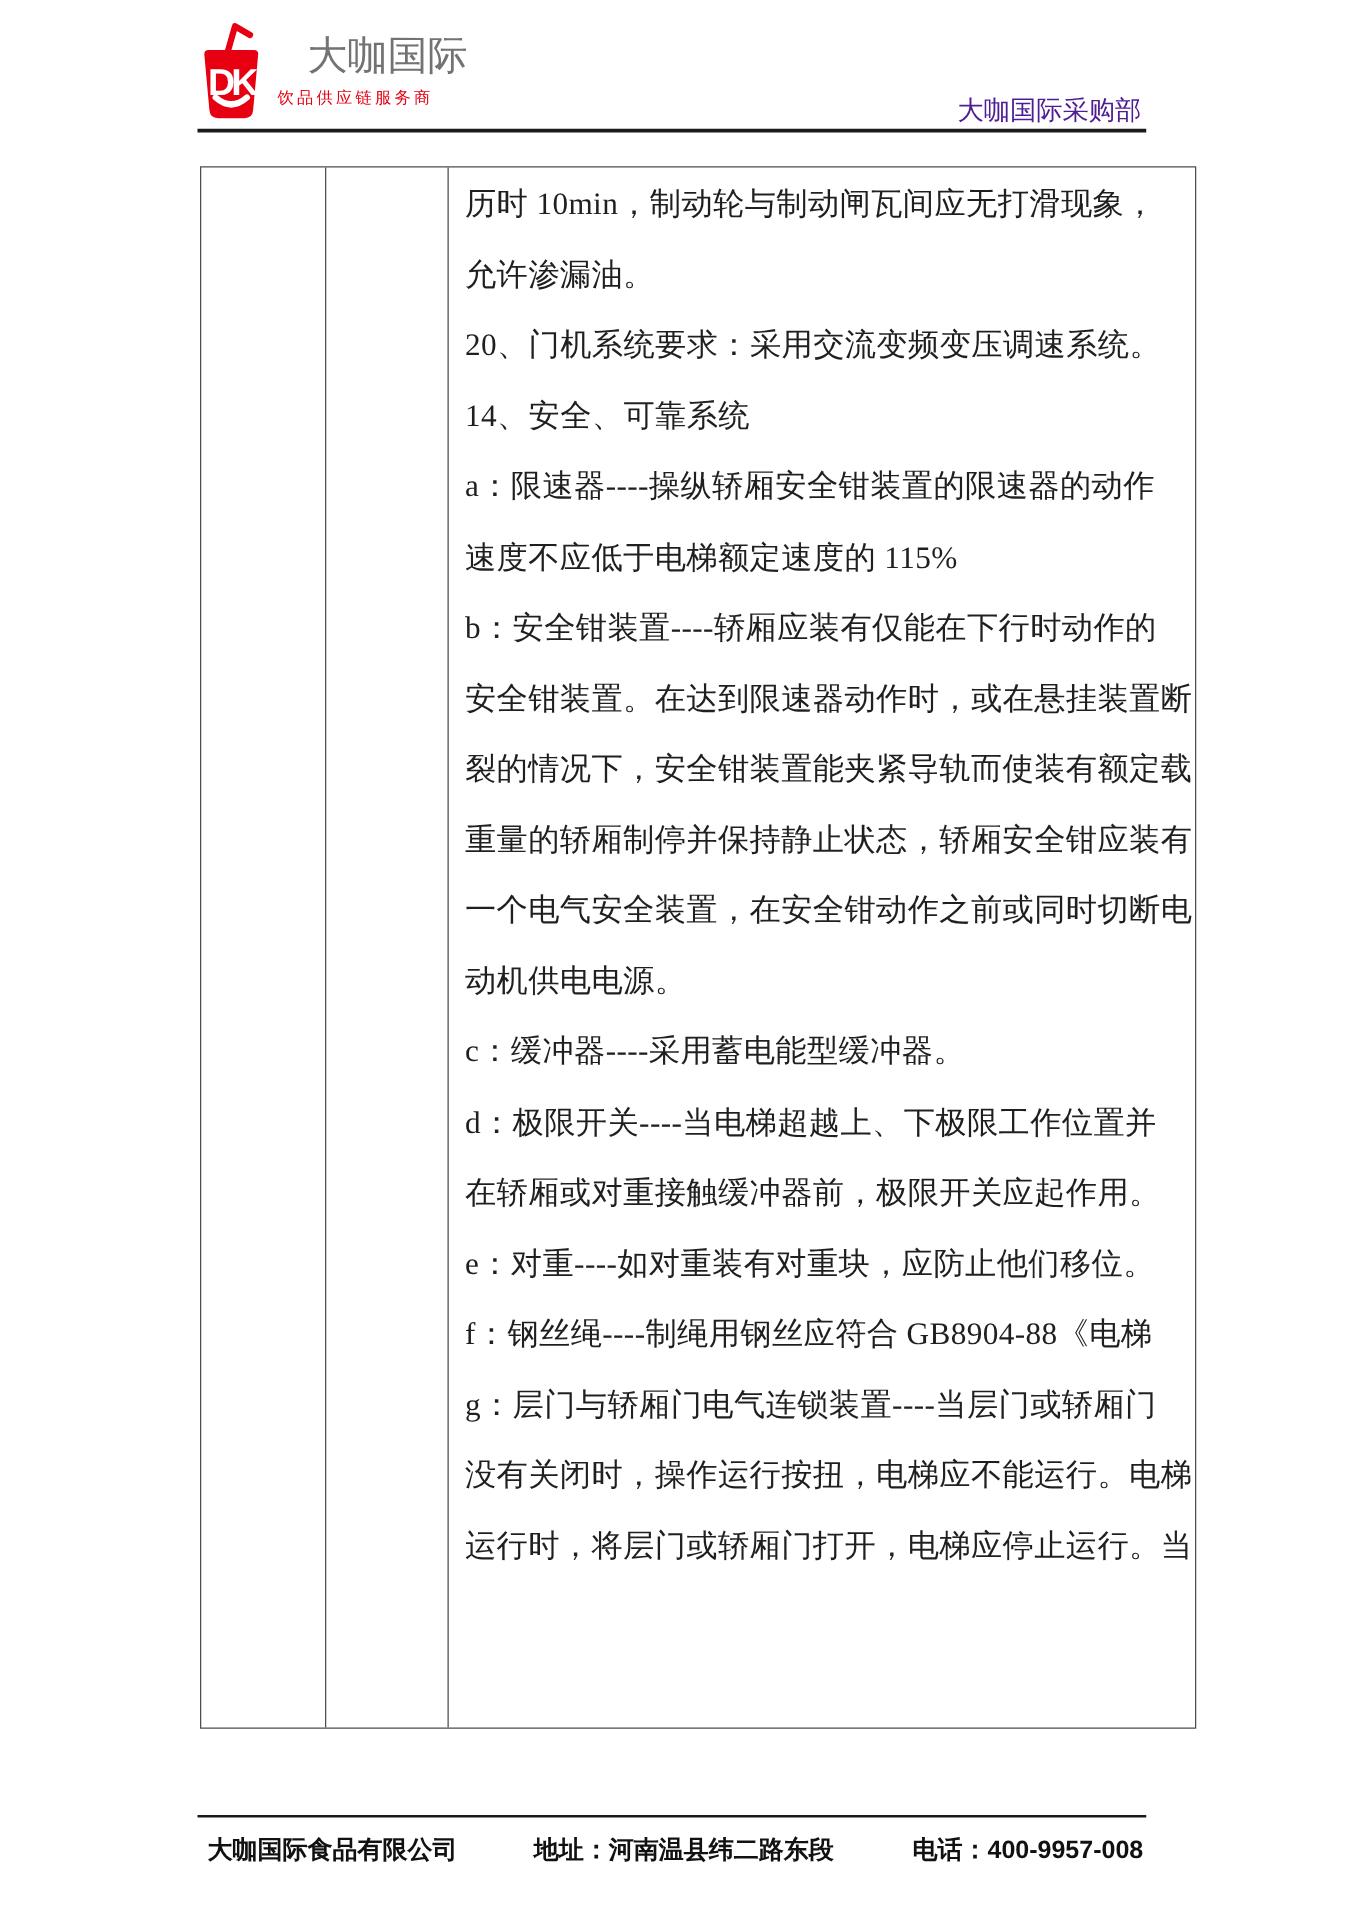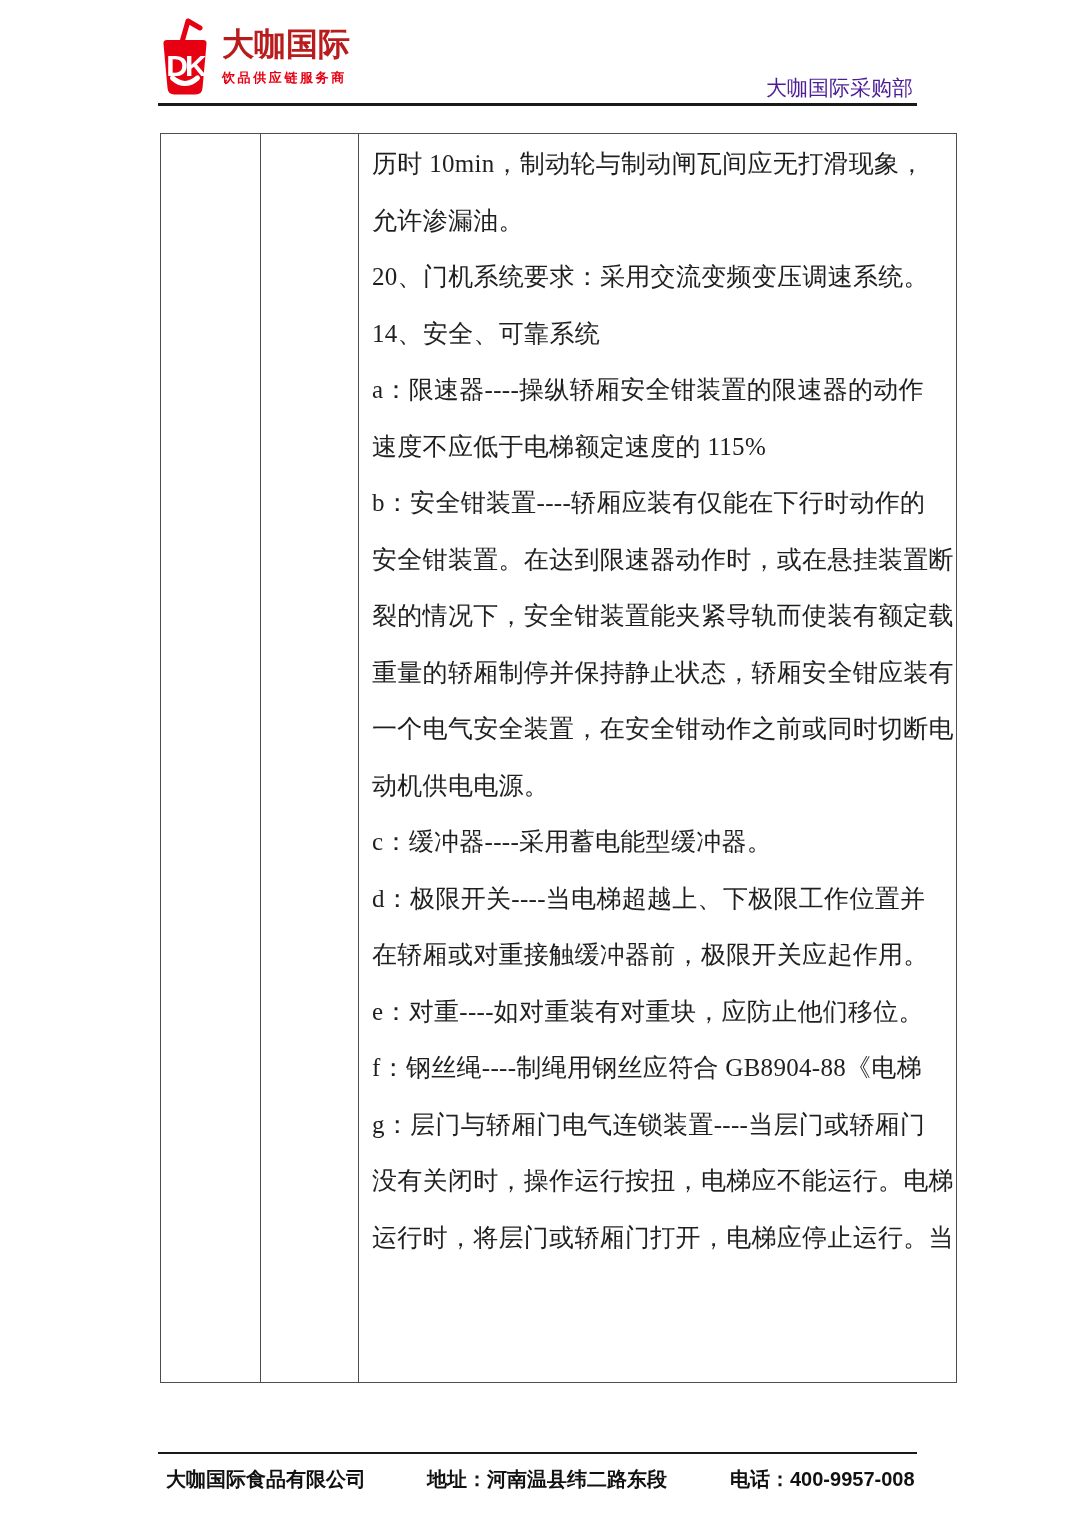--- a/index.html
+++ b/index.html
@@ -8,26 +8,26 @@
     font-family:"Liberation Serif","DejaVu Serif",serif; color:#1f1f1f;
     overflow:hidden;
   }
 
   
   .logo { position:absolute; left:159px; top:12px; display:flex; align-items:flex-start; }
   .logo svg { display:block; }
   .brand-block { position:absolute; left:63px; top:14px; width:260px; }
   .brand-name {
     font-family:"Liberation Sans","DejaVu Sans",sans-serif;
-    font-weight:bold; font-size:32px; line-height:36px; letter-spacing:0px;
-    color:#b91c1c; white-space:nowrap;
+    font-weight:normal; font-size:32px; line-height:36px; letter-spacing:0px;
+    color:#737373; white-space:nowrap;margin-left:24px;
   }
   .brand-tagline {
     font-family:"Liberation Sans","DejaVu Sans",sans-serif;
-    font-weight:bold; font-size:13px; letter-spacing:2.6px; margin-top:7px;
+    font-weight:normal; font-size:13px; letter-spacing:2.6px; margin-top:7px;
     color:#e60012; white-space:nowrap;
   }
   .department {
     position:absolute; top:74px; right:167px;
     font-size:21px; color:#4c1d95; white-space:nowrap;
   }
   .header-rule {
     position:absolute; left:158px; top:103px; width:759px; height:2.5px;
     background:#1a1a1a;
   }

